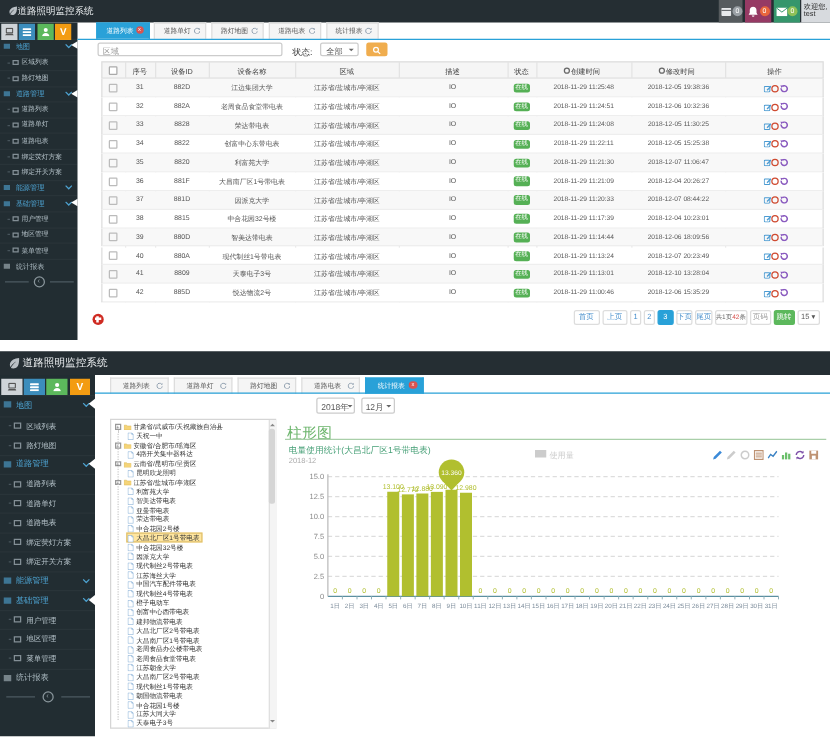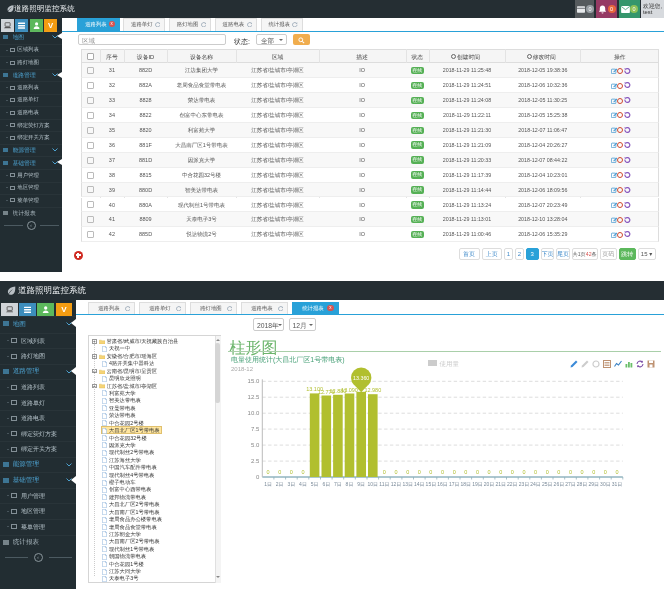--- a/index.html
+++ b/index.html
@@ -736,21 +736,21 @@
 <svg class="abs" style="left:101.5px;top:575.9px;" width="5" height="6" viewBox="0 0 8 10">
     <path d="M0.5 0.5h5l2 2v7h-7z" fill="#fff" stroke="#7aa7d4" stroke-width="0.8"></path>
     <path d="M5.5 0.5v2h2" fill="none" stroke="#7aa7d4" stroke-width="0.8"></path>
   </svg>
 <div class="mi" style="left:109.0px;top:575.4px;width:110px;font-size:5.3px;color:#333;">天泰电子3号</div>
 <div class="abs" style="left:94px;top:344px;width:1px;height:232px;border-left:1px dotted #ccc;"></div>
 <div class="abs" style="left:214.5px;top:335.5px;width:6px;height:247px;background:#f4f4f4;border-left:1px solid #e0e0e0;"></div>
 <div class="abs" style="left:215.5px;top:337px;width:0;height:0;border:2.2px solid transparent;border-bottom-color:#888;"></div>
 <div class="abs" style="left:215.5px;top:576px;width:0;height:0;border:2.2px solid transparent;border-top-color:#888;"></div>
 <div class="abs" style="left:215px;top:343px;width:5px;height:60px;background:#d5d5d5;border-radius:2px;"></div>
-<div class="abs" style="left:229.5px;top:337.5px;font-size:16px;color:#6cb56c;">柱形图</div>
+<div class="abs" style="left:229.5px;top:337.5px;font-size:12px;color:#6cb56c;">柱形图</div>
 <div class="abs" style="left:228px;top:350.5px;width:433px;height:1px;background:#a9cfa9;"></div>
 <div class="abs" style="left:231px;top:355px;font-size:7px;color:#47a077;">电量使用统计(大昌北厂区1号带电表)</div>
 <div class="abs" style="left:231px;top:366px;font-size:6px;color:#aaa;">2018-12</div>
 <div class="abs" style="left:428px;top:360px;width:9px;height:6px;background:#ccc;"></div>
 <div class="abs" style="left:439.5px;top:359.5px;font-size:6.5px;color:#ccc;">使用量</div>
 <svg class="abs" style="left:570.0px;top:360px;" width="8" height="8" viewBox="0 0 8 8">
     <path d="M0.5 7.5 1 5.5 6 0.5l1.5 1.5-5 5z" fill="#3b8ad8"></path>
   </svg>
 <svg class="abs" style="left:580.95px;top:360px;" width="8" height="8" viewBox="0 0 8 8">
     <path d="M0.5 7.5 1 5.5 6 0.5l1.5 1.5-5 5z" fill="#cccccc"></path>

